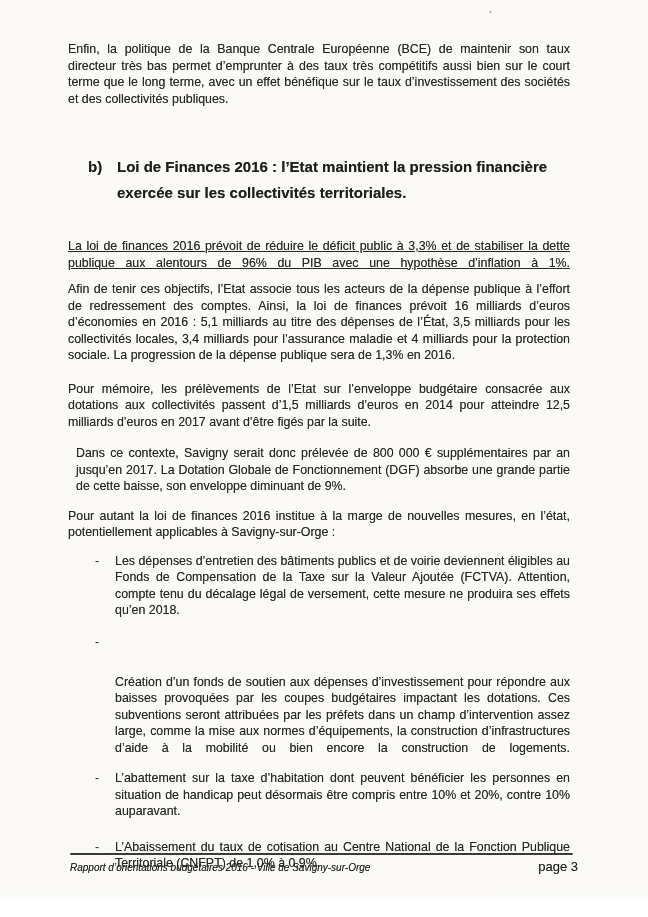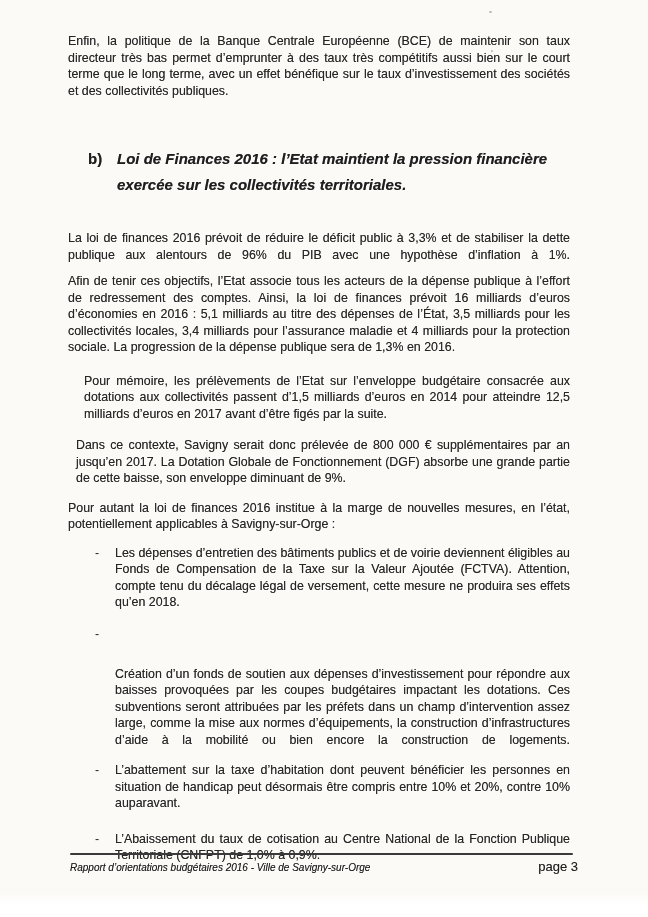--- a/index.html
+++ b/index.html
@@ -10,21 +10,21 @@
   }
   .page {
     position: relative;
     width: 648px; height: 917px;
     overflow: hidden;
     background: linear-gradient(180deg, #fbfaf7 0%, #fbfaf7 97.5%, #ffffff 98.5%, #ffffff 100%);
     color: #262626;
   }
   .content {
     position: absolute;
-    left: 68px; top: 8px;
+    left: 68px; top: 16px;
     width: 502px;
     padding-top: 25px;
   }
   .para {
     margin: 0;
     font-size: 12.4px;
     line-height: 16.5px;
     text-align: justify;
     text-align-last: left;
     color: #262626;
@@ -36,25 +36,25 @@
     display: flex;
     margin-top: 47px;
     margin-left: 20px;
     font-size: 15px;
     font-weight: 700;
     line-height: 26px;
     color: #1e1e1e;
     text-shadow: 0 0 0.4px rgba(30,30,30,0.6);
   }
   .heading .marker { width: 29px; flex: 0 0 29px; }
-  .heading .h-lines { width: 440px; font-style: italic; }
+  .heading .h-lines { width: 440px; }
 
-  .p2 { margin-top: 32px; }
+  .p2 { margin-top: 32px; text-decoration: underline; }
   .p3 { margin-top: 10px; }
-  .p4 { margin-top: 17px; margin-left: 16px; }
+  .p4 { margin-top: 17px; }
   .p5 { margin-top: 15px; margin-left: 8px; }
   .p6 { margin-top: 13px; }
 
   .bullets { margin-top: 12px; }
   .bullet {
     display: flex;
     align-items: flex-start;
   }
   .b1 { margin-top: 0; }
   .b2 { margin-top: 15px; }

